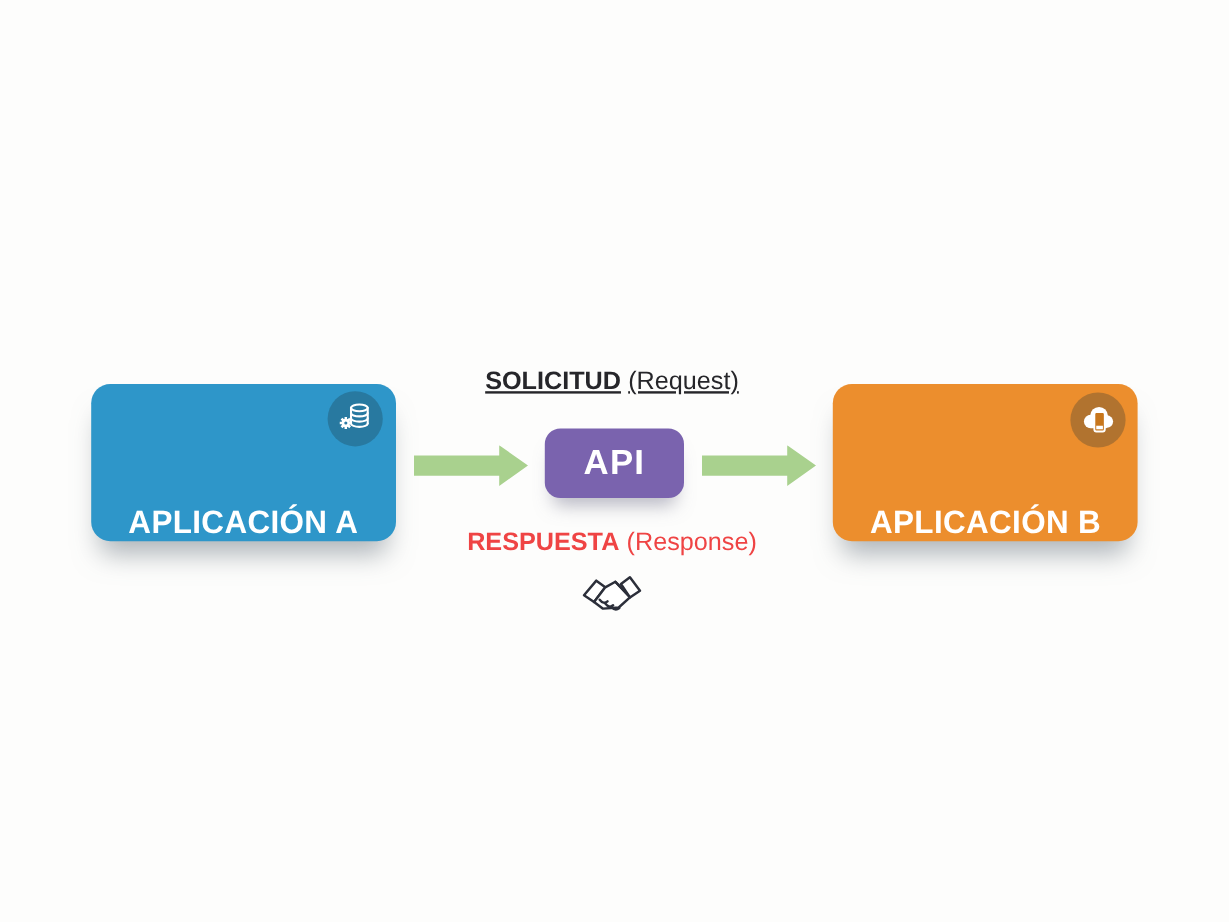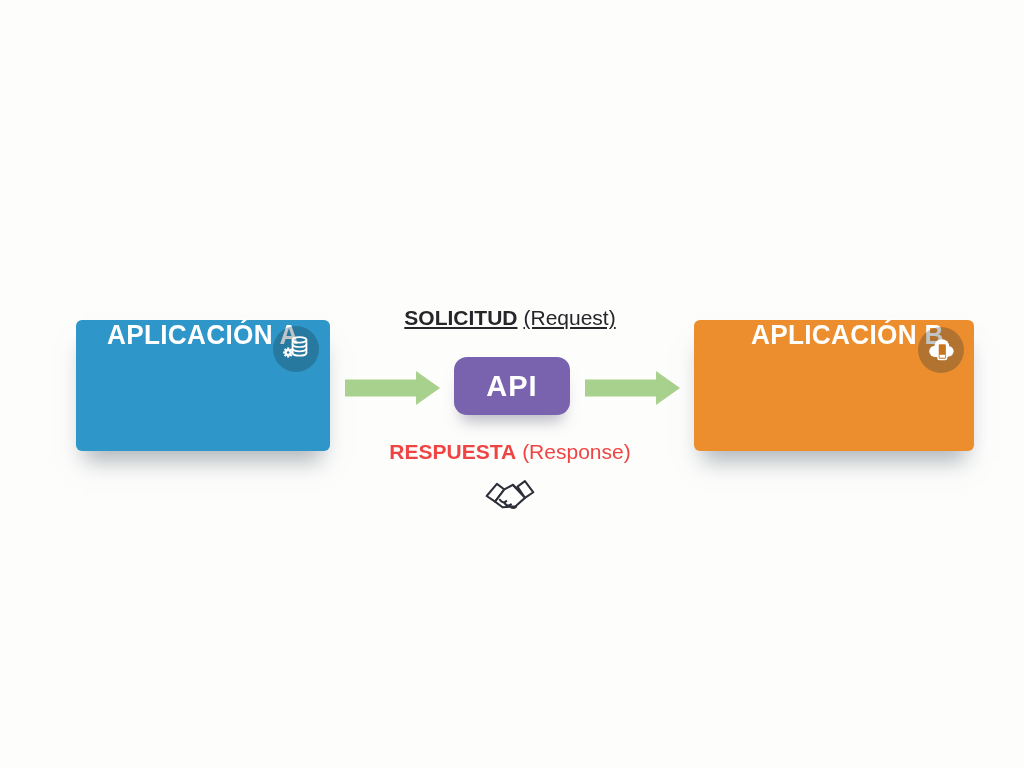--- a/index.html
+++ b/index.html
@@ -2,30 +2,30 @@
 <html><head>
 <meta charset="utf-8">
 <style>
   html,body{margin:0;padding:0;}
   body{
     width:1024px;height:768px;overflow:hidden;
     font-family:"Liberation Sans","DejaVu Sans",sans-serif;
   }
   .canvas{position:relative;width:1024px;height:768px;}
   .app-box{
-    position:absolute;width:254px;height:131px;border-radius:6px;
-    display:flex;align-items:flex-start;justify-content:center;
+    position:absolute;width:254px;height:131px;border-radius:16px;
+    display:flex;align-items:flex-end;justify-content:center;
     box-shadow:0 18px 22px -8px rgba(110,120,130,0.55);
   }
   .app-box .label{
     color:#ffffff;font-size:27px;font-weight:700;letter-spacing:0.3px;
     transform:scaleX(0.97);white-space:nowrap;
   }
   #app-a{left:76px;top:320px;}
-  #app-b{left:694px;top:320px;padding-left:26px;}
+  #app-b{left:694px;top:320px;}
   .badge{
     position:absolute;width:46px;height:46px;border-radius:50%;
     background:rgba(25,45,55,0.28);
     display:flex;align-items:center;justify-content:center;
   }
   #app-a .badge{top:6px;right:11px;}
   #app-b .badge{top:7px;right:10px;}
   .api-box{
     position:absolute;left:454px;top:357px;width:116px;height:58px;border-radius:13px;
     display:flex;align-items:center;justify-content:center;

